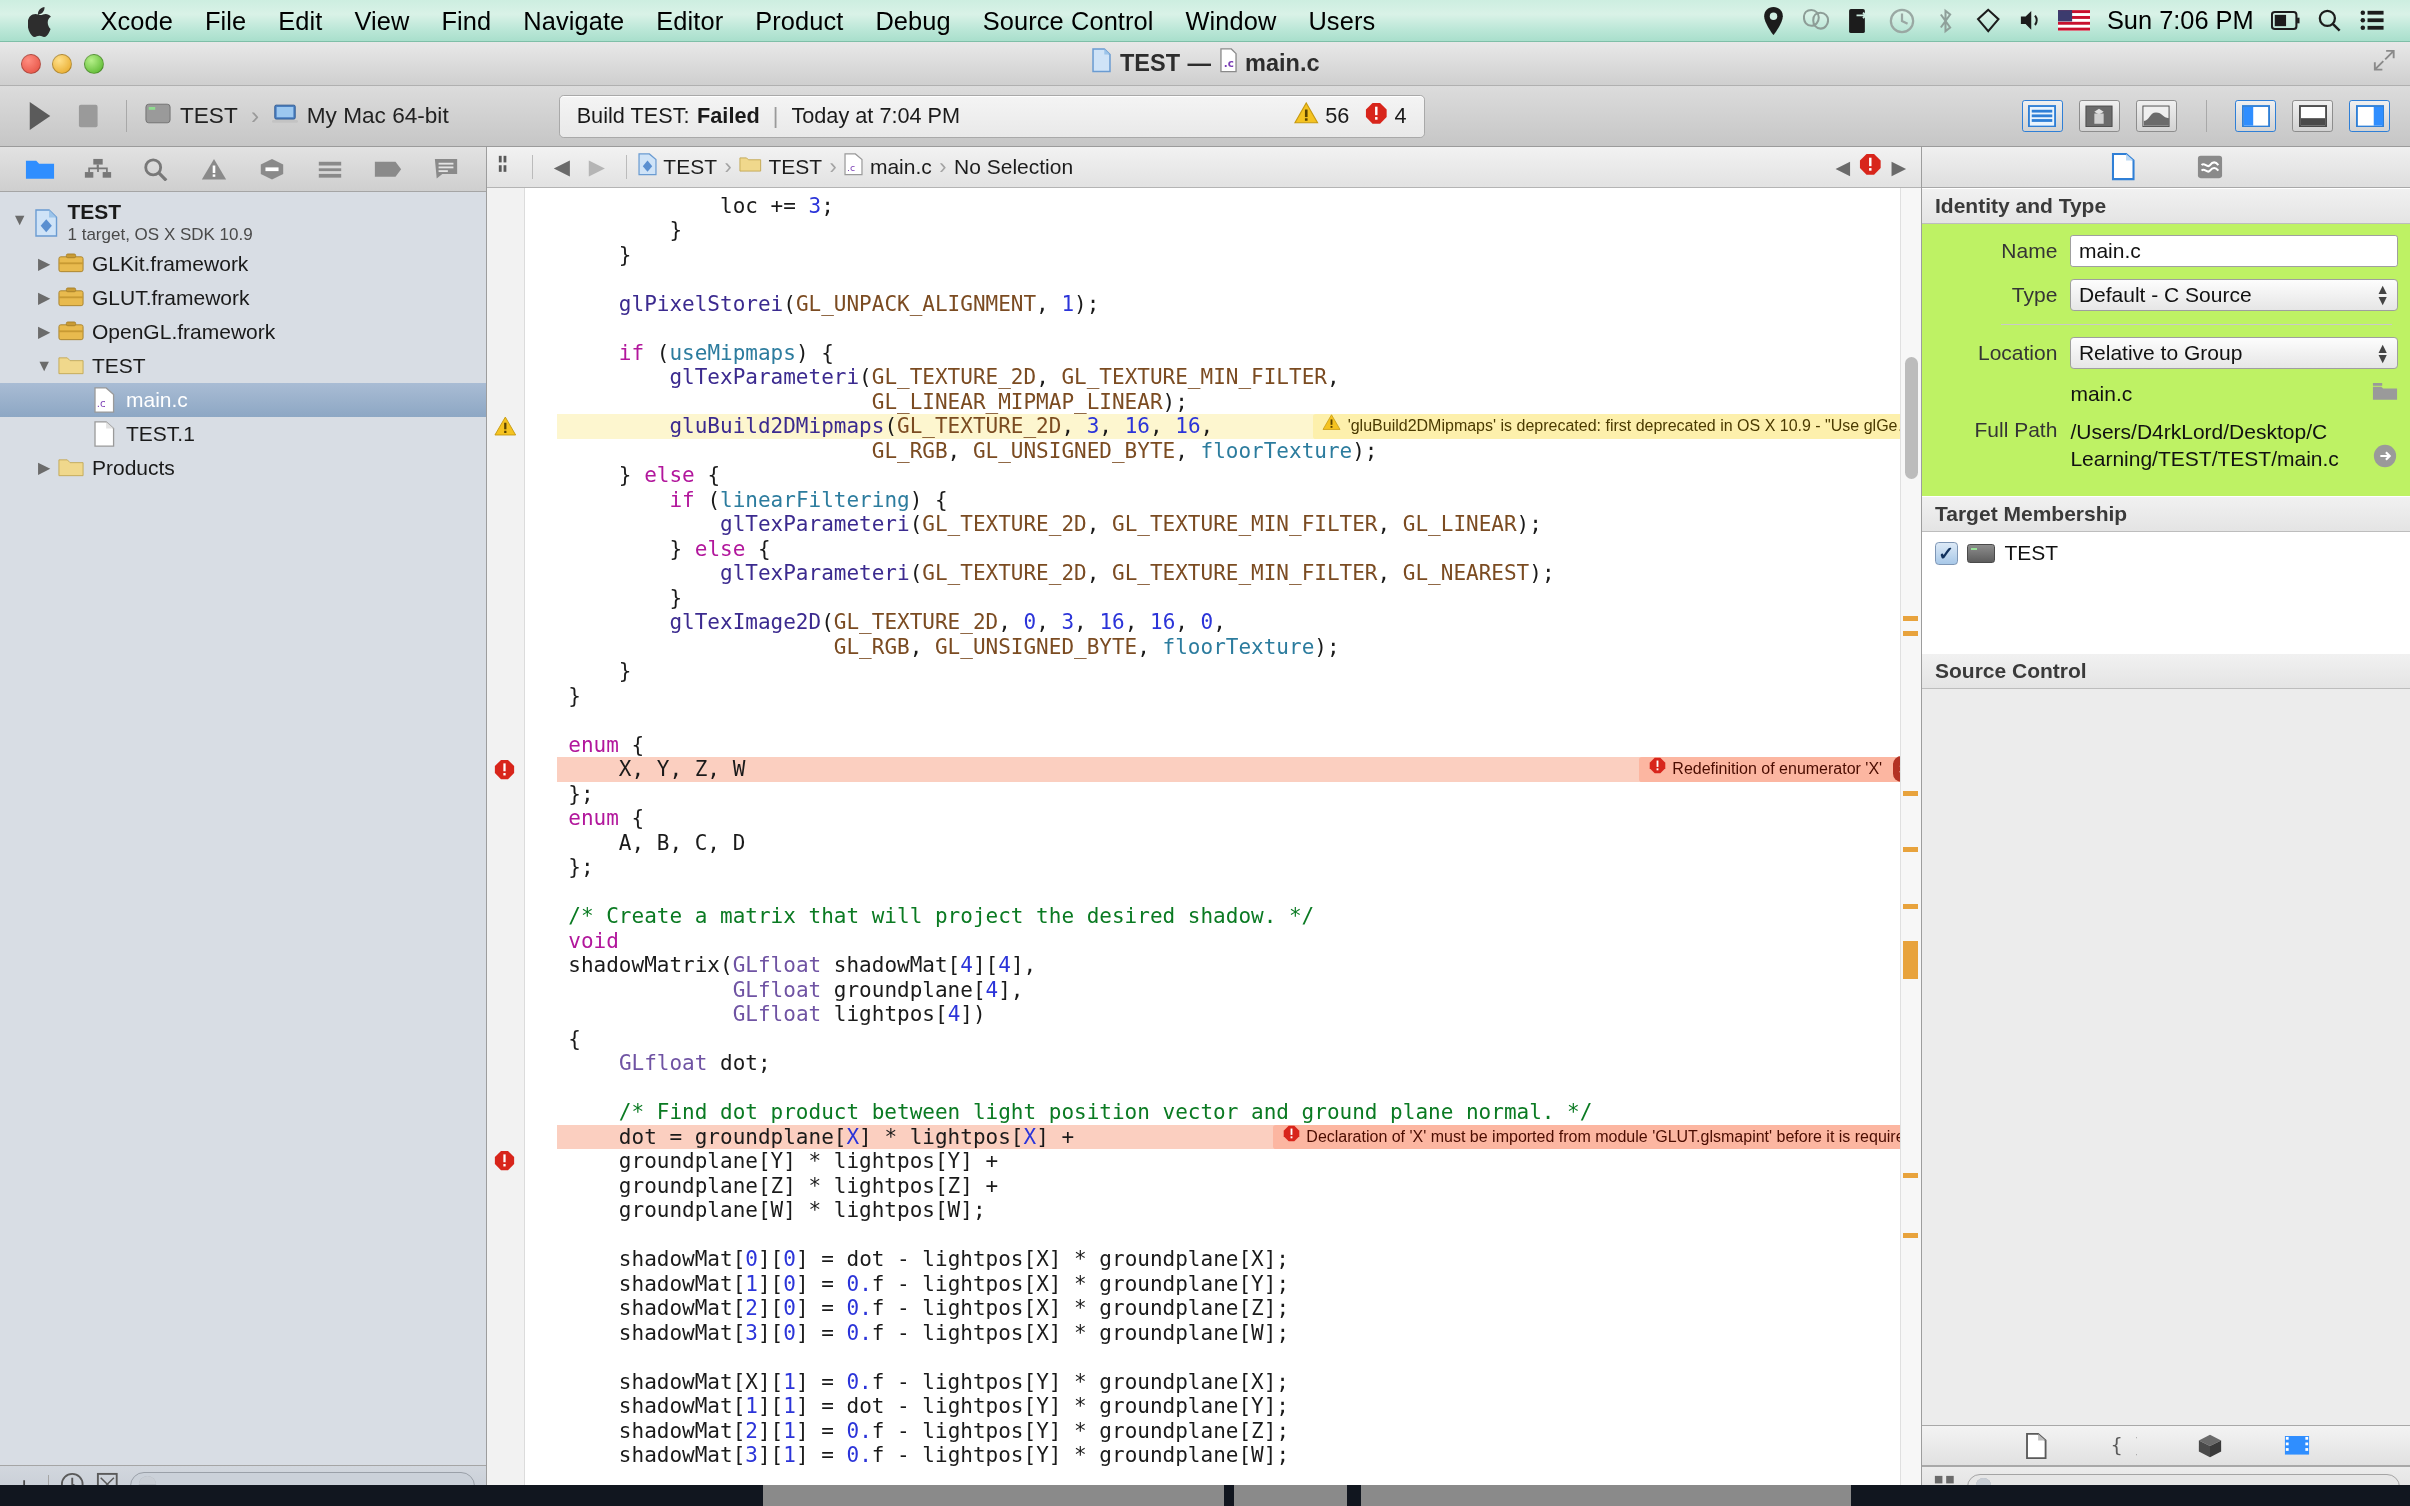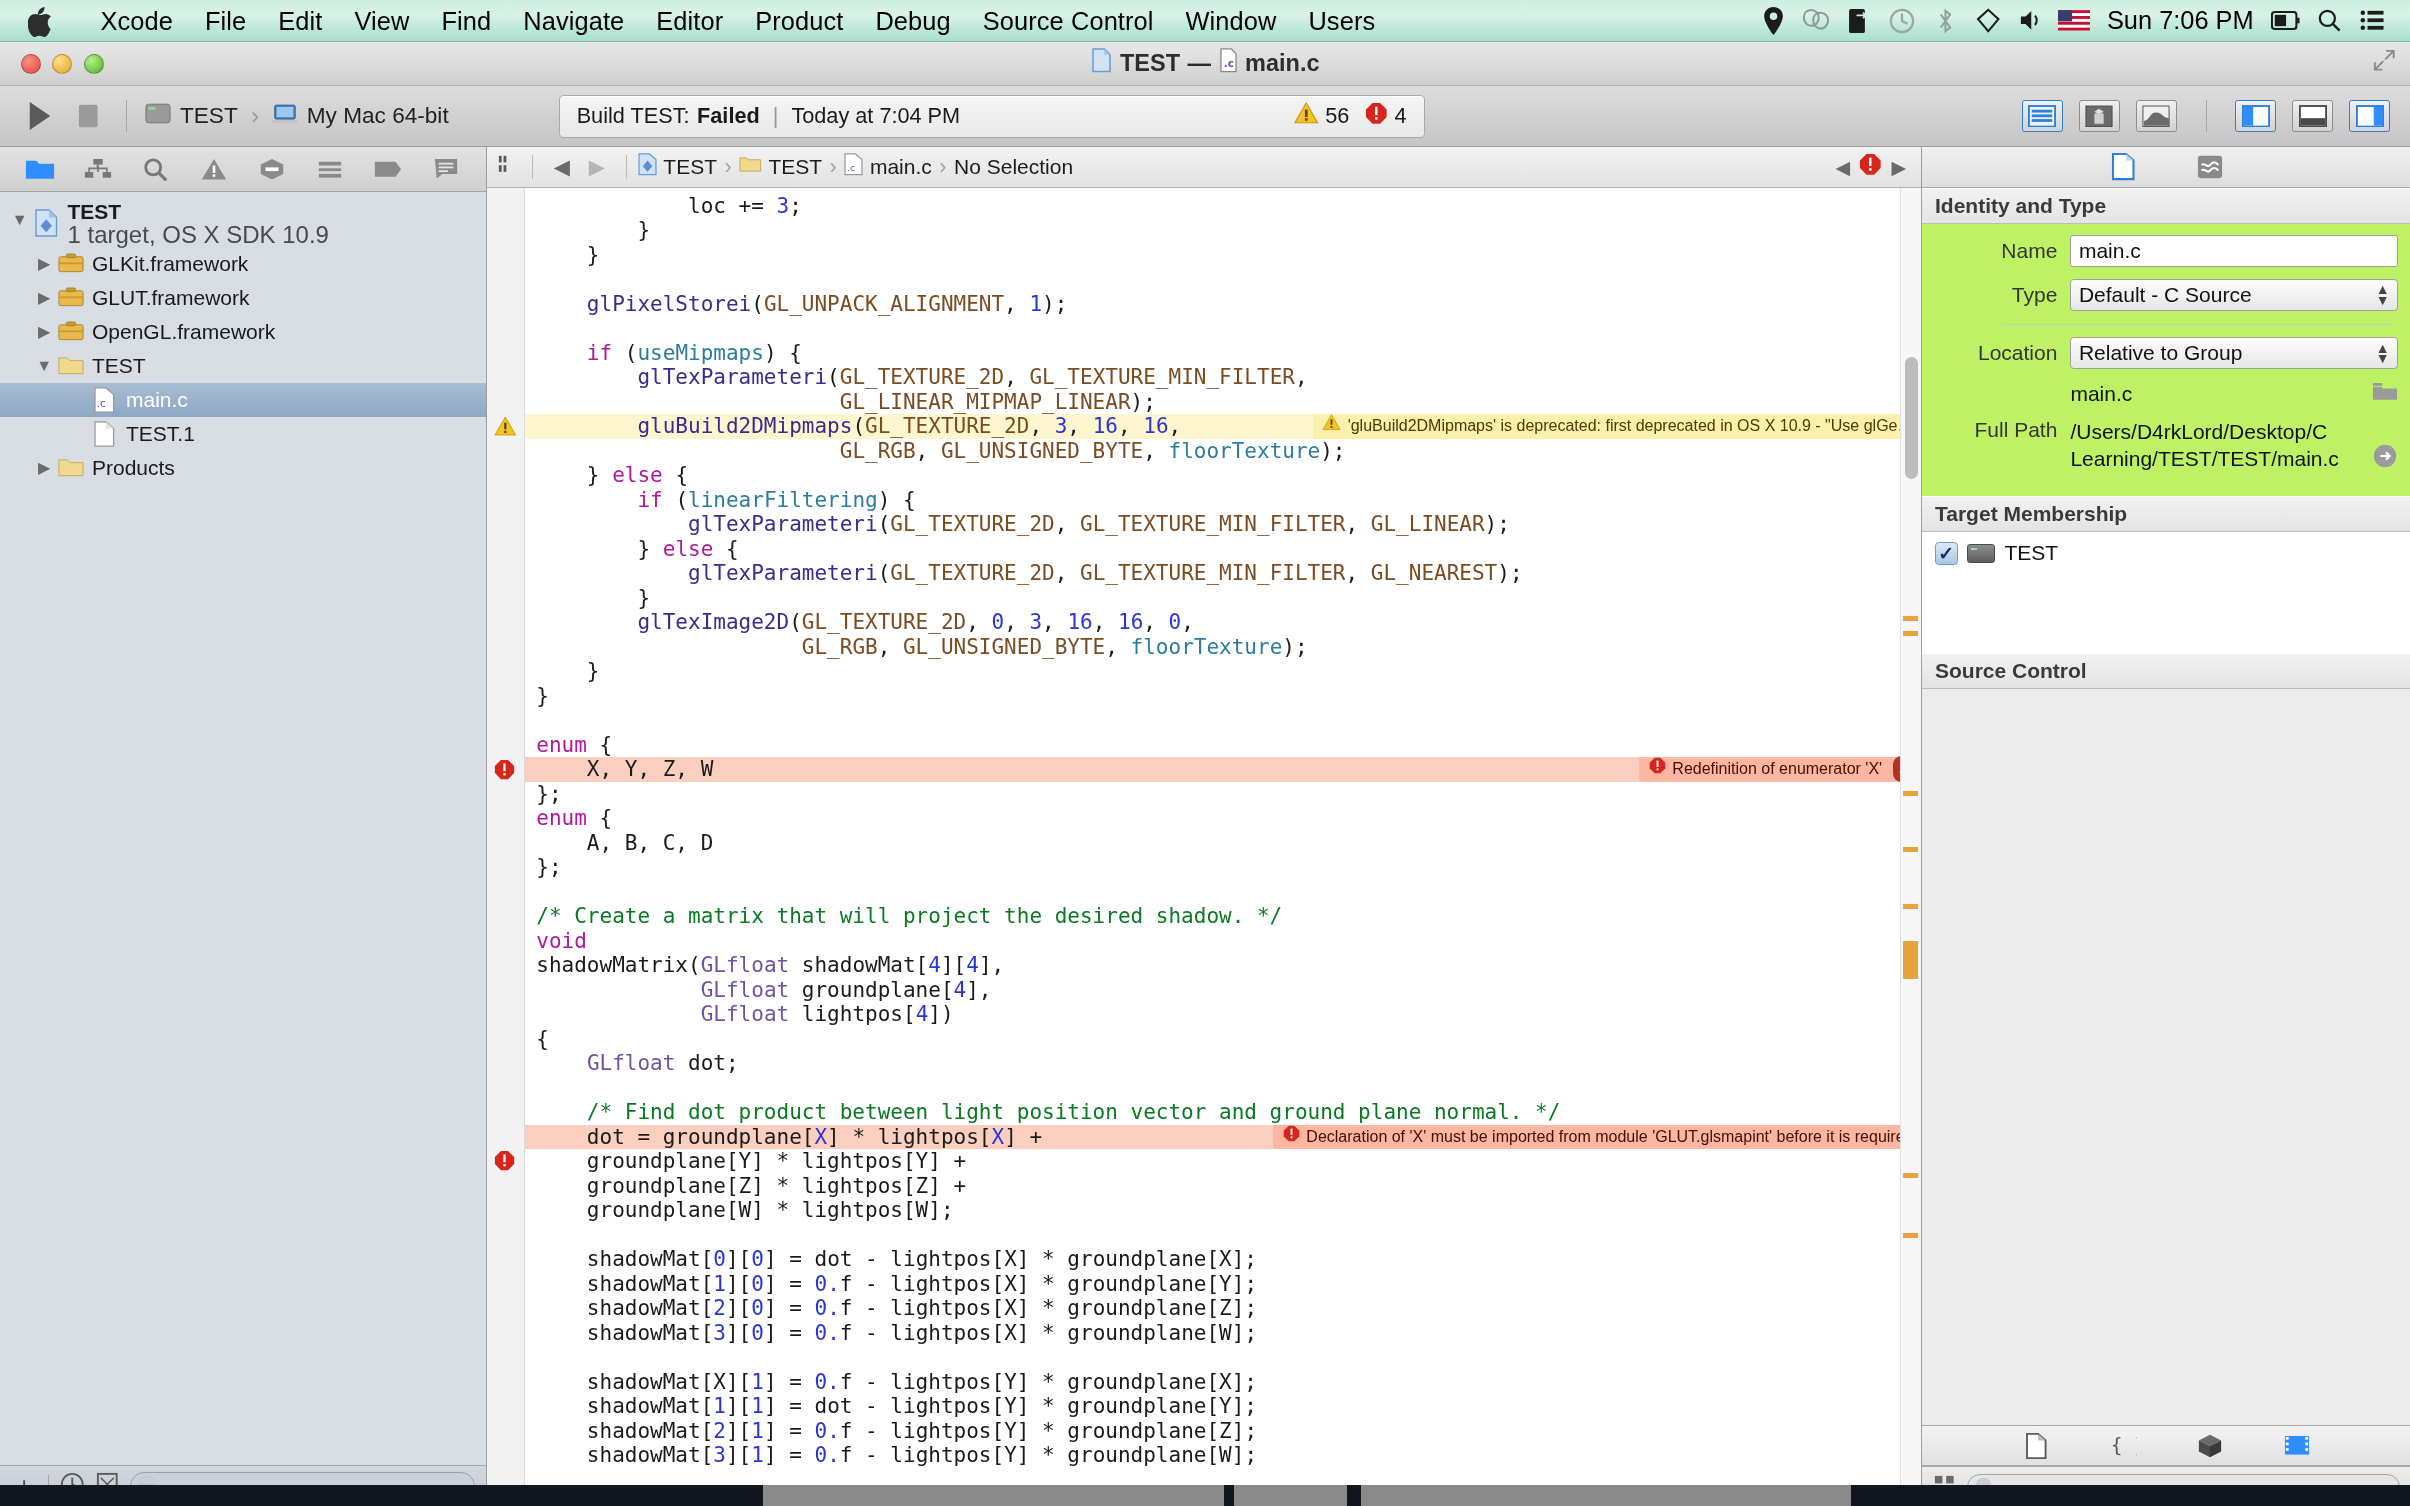--- a/index.html
+++ b/index.html
@@ -106,21 +106,21 @@
   }
   .nav-tab { width: 38px; height: 32px; display:flex; align-items:center; justify-content:center; }
   #nav-tree { flex:1; overflow:hidden; padding-top: 7.5px; font-size: 21px; color:#1a1a1a; }
   .tree-row { display:flex; align-items:center; height: 34px; padding-left: 7.5px; white-space:nowrap; }
   .tree-row.selected { background: linear-gradient(to bottom,#a9bcd4,#8da7c4); color:#fff; }
   .disc { width: 24.5px; text-align:center; color:#6b6b6b; font-size: 16px; flex:0 0 24.5px;}
   .disc.empty { visibility:hidden; }
   .tree-icon { width: 28px; height:28px; margin-right: 7.5px; flex:0 0 28px; display:flex; align-items:center; justify-content:center;}
   .tree-label { }
   .tree-label.bold { font-weight:bold; }
-  .tree-sub { font-size: 24px; color:#4a4a4a; }
+  .tree-sub { font-size: 17px; color:#4a4a4a; }
   #nav-bottom {
     height: 41px; background: linear-gradient(to bottom,#d2d7de,#c3c9d2);
     border-top:0.9px solid #a5a5a5; display:flex; align-items:center; padding: 0 11.3px; gap: 11.3px;
   }
   .nav-filter {
     flex:1; height: 28px; border-radius: 14px; border:0.9px solid #9aa0a8;
     background:#cbd1d9; display:flex; align-items:center; padding-left: 5.6px;
   }
 
   
@@ -128,21 +128,21 @@
   #jumpbar {
     height: 41px; background: linear-gradient(to bottom,#f2f2f2,#e2e2e2);
     border-bottom: 0.9px solid #b4b4b4;
     display:flex; align-items:center; font-size: 21px; color:#1c1c1c; padding: 0 9.4px;
   }
   #jumpbar .jb-sep { width:0.9px; height: 24.5px; background:#bbb; margin: 0 11.3px; }
   .jb-crumb { display:flex; align-items:center; gap:6.6px; }
   .jb-chev { color:#a3a3a3; font-size: 21.7px; margin: 0 7.5px; }
   #jumpbar-right { margin-left:auto; display:flex; align-items:center; gap: 9.4px; padding-right:5.6px;}
 
-  #code-wrap { flex:1; position:relative; overflow:hidden; display:flex; }
+  #code-wrap { flex:1; position:relative; overflow:hidden; display:flex;gap:32px; }
   #gutter {
     width: 38px; background:#f2f2f2; border-right:0.9px solid #dcdcdc;
     position:relative; flex: 0 0 38px;
   }
   #code {
     flex:1; position:relative; background:#fff;
     font-family: "DejaVu Sans Mono", monospace;
     font-size: 21px; line-height: 24.5px; white-space: pre;
     padding-top: 5.6px; overflow:hidden;
   }

